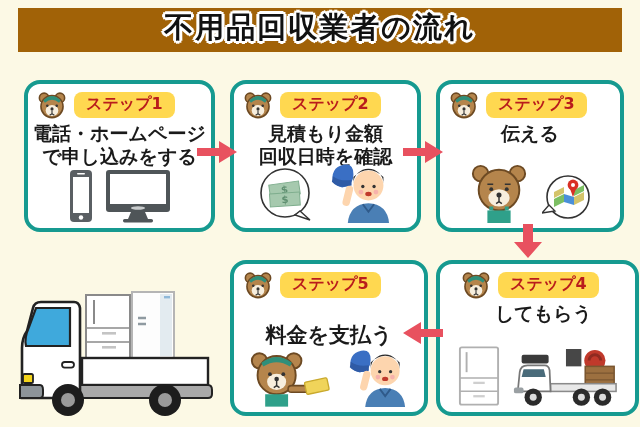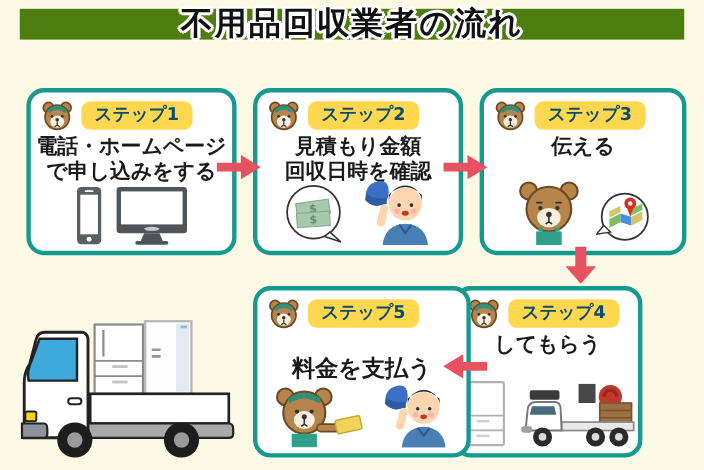--- a/index.html
+++ b/index.html
@@ -4,43 +4,43 @@
 <style>
   html,body{margin:0;padding:0;}
   body{
     width:640px;height:427px;position:relative;overflow:hidden;
     background:#fcf9e5;
     font-family:"DejaVu Sans","Liberation Sans",sans-serif;
     color:#1a1a1a;
   }
   
   .banner{
-    position:absolute;left:18px;top:8px;width:604px;height:28px;
-    background:#4d7c0f;display:flex;align-items:center;justify-content:center;
+    position:absolute;left:18px;top:8px;width:604px;height:44px;
+    background:#a16207;display:flex;align-items:flex-start;justify-content:center;
   }
   .banner-title{
     font-size:29px;font-weight:bold;color:#111;letter-spacing:2px;
     text-shadow:-2px -2px 0 #fff,2px -2px 0 #fff,-2px 2px 0 #fff,2px 2px 0 #fff,
                 -3px 0 0 #fff,3px 0 0 #fff,0 -3px 0 #fff,0 3px 0 #fff;
     white-space:nowrap;
   }
   
   .card{
     position:absolute;background:#fff;border:4px solid #169a90;border-radius:16px;
     box-sizing:border-box;
   }
   .c1{left:24px;top:80px;width:191px;height:152px;}
   .c2{left:230px;top:80px;width:191px;height:152px;}
   .c3{left:436px;top:80px;width:188px;height:152px;}
-  .c4{left:412px;top:260px;width:172px;height:156px;}
+  .c4{left:436px;top:260px;width:203px;height:156px;padding-left:12px;}
   .c5{left:230px;top:260px;width:198px;height:156px;}
   .card-head{display:flex;align-items:center;gap:6px;padding:5px 0 0 8px;height:32px;}
   .badge{
     background:#ffd850;border-radius:8px;padding:2px 12px 3px;
-    font-weight:bold;font-size:16px;color:#0c4a6e;white-space:nowrap;
+    font-weight:bold;font-size:16px;color:#b91c1c;white-space:nowrap;
   }
   .card-text{
     text-align:center;font-weight:bold;font-size:19px;line-height:1.22;
     margin-top:1px;min-height:47px;
   }
   .c5 .card-text{display:flex;align-items:flex-end;justify-content:center;font-size:21px;}
   .illus{
     position:absolute;left:0;right:0;bottom:5px;
     display:flex;justify-content:center;align-items:flex-end;gap:12px;
   }

